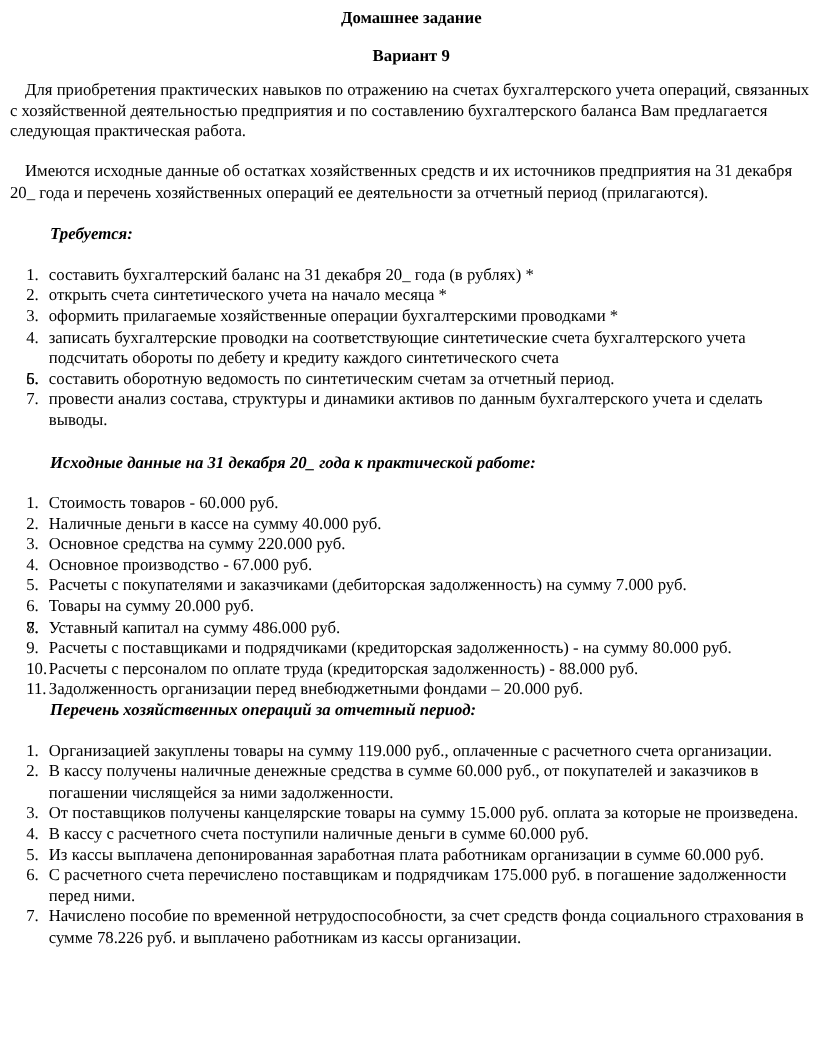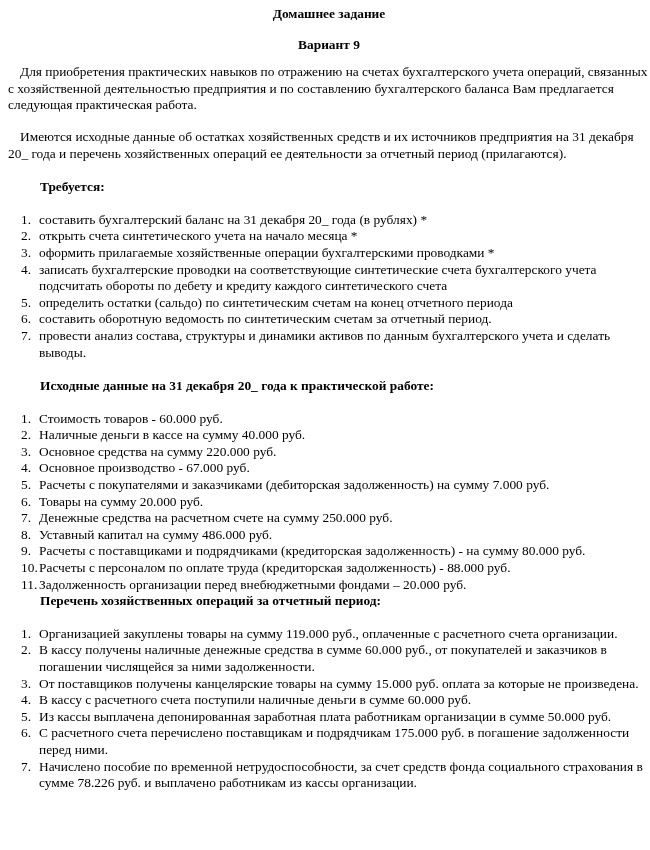--- a/index.html
+++ b/index.html
@@ -8,21 +8,21 @@
     font-family: "Liberation Serif", "DejaVu Serif", serif;
     font-size: 13.4px; color: #000; line-height: 16.6px;
   }
   .page { position: relative; padding: 0 0 0 8px; }
   .title { text-align: center; font-weight: bold; font-size: 13.4px; margin: 0; }
   #title1 { padding-top: 6px; }
   #title2 { margin-top: 14px; }
   p.para { margin: 0; text-indent: 12px; }
   #para1 { margin-top: 11px; }
   #para2 { margin-top: 15px; font-family: Liberation Serif, serif; }
-  .heading { font-weight: bold; margin: 0; padding-left: 32px; }
+  .heading { font-weight: bold; margin: 0; padding-left: 32px; font-style: italic; }
   #h-req { margin-top: 17px; }
   #h-init { margin-top: 17px; }
   #h-ops { }
   ol { margin: 0; padding: 0; list-style: none; }
   ol li { position: relative; padding-left: 31px; }
   ol li .num { position: absolute; left: 13px; top: 0; }
   #list-req { margin-top: 16px; }
   #list-init { margin-top: 16px; }
   #list-ops { margin-top: 16px; }
   #list-init li .num { left: 13px; }
@@ -36,43 +36,43 @@
 
   <p class="para" id="para1">Для приобретения практических навыков по отражению на счетах бухгалтерского учета операций, связанных с хозяйственной деятельностью предприятия и по составлению бухгалтерского баланса Вам предлагается следующая практическая работа.</p>
   <p class="para" id="para2">Имеются исходные данные об остатках хозяйственных средств и их источников предприятия на 31 декабря 20_ года и перечень хозяйственных операций ее деятельности за отчетный период (прилагаются).</p>
 
   <p class="heading" id="h-req">Требуется:</p>
   <ol id="list-req">
     <li><span class="num">1.</span><span>составить бухгалтерский баланс на 31 декабря 20_ года (в рублях) *</span></li>
     <li><span class="num">2.</span><span>открыть счета синтетического учета на начало месяца *</span></li>
     <li><span class="num">3.</span><span>оформить прилагаемые хозяйственные операции бухгалтерскими проводками *</span></li>
     <li><span class="num">4.</span><span>записать бухгалтерские проводки на соответствующие синтетические счета бухгалтерского учета подсчитать обороты по дебету и кредиту каждого синтетического счета</span></li>
-    <li><span class="num">5.</span><span>определить остатки (сальдо) по синтетическим счетам на конец отчетного периода</span></li>
+    <li><span class="num">5.</span></li>
     <li><span class="num">6.</span><span>составить оборотную ведомость по синтетическим счетам за отчетный период.</span></li>
     <li><span class="num">7.</span><span>провести анализ состава, структуры и динамики активов по данным бухгалтерского учета и сделать выводы.</span></li>
   </ol>
 
   <p class="heading" id="h-init">Исходные данные на 31 декабря 20_ года к практической работе:</p>
   <ol id="list-init">
     <li><span class="num">1.</span><span>Стоимость товаров - 60.000 руб.</span></li>
     <li><span class="num">2.</span><span>Наличные деньги в кассе на сумму 40.000 руб.</span></li>
     <li><span class="num">3.</span><span>Основное средства на сумму 220.000 руб.</span></li>
     <li><span class="num">4.</span><span>Основное производство - 67.000 руб.</span></li>
     <li><span class="num">5.</span><span>Расчеты с покупателями и заказчиками (дебиторская задолженность) на сумму 7.000 руб.</span></li>
     <li><span class="num">6.</span><span>Товары на сумму 20.000 руб.</span></li>
-    <li><span class="num">7.</span><span>Денежные средства на расчетном счете на сумму 250.000 руб.</span></li>
+    <li><span class="num">7.</span></li>
     <li><span class="num">8.</span><span>Уставный капитал на сумму 486.000 руб.</span></li>
     <li><span class="num">9.</span><span>Расчеты с поставщиками и подрядчиками (кредиторская задолженность) - на сумму 80.000 руб.</span></li>
     <li><span class="num">10.</span><span>Расчеты с персоналом по оплате труда (кредиторская задолженность) - 88.000 руб.</span></li>
     <li><span class="num">11.</span><span>Задолженность организации перед внебюджетными фондами – 20.000 руб.</span></li>
   </ol>
 
   <p class="heading" id="h-ops">Перечень хозяйственных операций за отчетный период:</p>
   <ol id="list-ops">
     <li><span class="num">1.</span><span>Организацией закуплены товары на сумму 119.000 руб., оплаченные с расчетного счета организации.</span></li>
     <li><span class="num">2.</span><span>В кассу получены наличные денежные средства в сумме 60.000 руб., от покупателей и заказчиков в погашении числящейся за ними задолженности.</span></li>
     <li><span class="num">3.</span><span>От поставщиков получены канцелярские товары на сумму 15.000 руб. оплата за которые не произведена.</span></li>
     <li><span class="num">4.</span><span>В кассу с расчетного счета поступили наличные деньги в сумме 60.000 руб.</span></li>
-    <li><span class="num">5.</span><span>Из кассы выплачена депонированная заработная плата работникам организации в сумме 50.000 руб.</span></li>
+    <li><span class="num">5.</span><span>Из кассы выплачена депонированная заработная плата работникам организации в сумме 60.000 руб.</span></li>
     <li><span class="num">6.</span><span>С расчетного счета перечислено поставщикам и подрядчикам 175.000 руб. в погашение задолженности перед ними.</span></li>
     <li><span class="num">7.</span><span>Начислено пособие по временной нетрудоспособности, за счет средств фонда социального страхования в сумме 78.226 руб. и выплачено работникам из кассы организации.</span></li>
   </ol>
 </div>
 
 </body></html>

